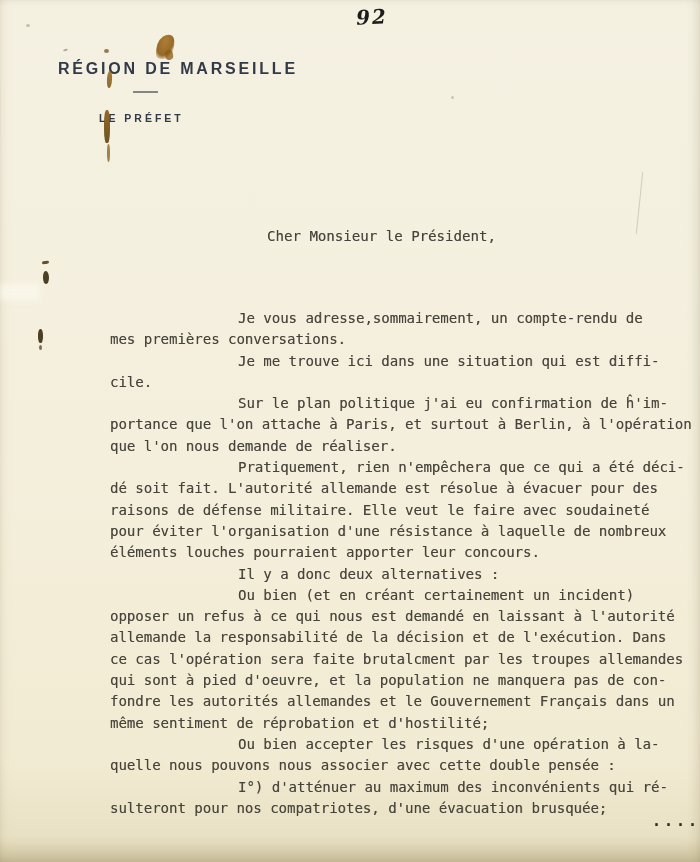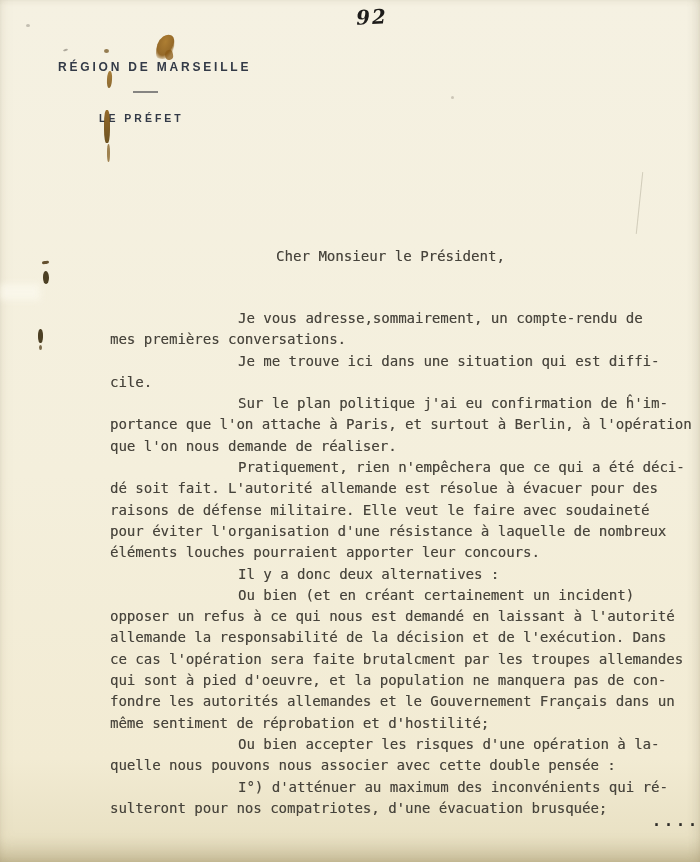--- a/index.html
+++ b/index.html
@@ -21,36 +21,36 @@
   .tw{
     position:absolute;
     font-family:"DejaVu Sans Mono", monospace;
     font-size:14px;
     color:#46433b;
     letter-spacing:.05px;
     text-shadow:.3px .3px 0 rgba(70,65,55,.45);
     white-space:pre;
   }
   .dateline{left:348px;top:96px;}
-  .salutation{left:276px;top:228px;margin-top:20px;}
+  .salutation{left:267px;top:228px;}
   .body-lines{
     position:absolute;left:110px;top:308px;width:600px;
   }
   .body-lines .line{
     height:21.3px;line-height:21.3px;
     font-size:14px;color:#46433b;
     text-shadow:.3px .3px 0 rgba(70,65,55,.45);
     white-space:pre;overflow:visible;
   }
   .body-lines .ind{padding-left:128px;}
   
   .letterhead-region{
     position:absolute;left:58px;top:60px;
     font-family:"Liberation Sans", sans-serif;
-    font-size:12px;font-weight:700;letter-spacing:2.8px;
+    font-size:16px;font-weight:700;letter-spacing:2.8px;
     color:#333a47;
   }
   .letterhead-rule{
     position:absolute;left:133px;top:91px;width:25px;height:2px;
     background:#6a6a6a;opacity:.8;
   }
   .letterhead-prefet{
     position:absolute;left:99px;top:112px;
     font-family:"Liberation Sans", sans-serif;
     font-size:10.5px;font-weight:700;letter-spacing:3px;

